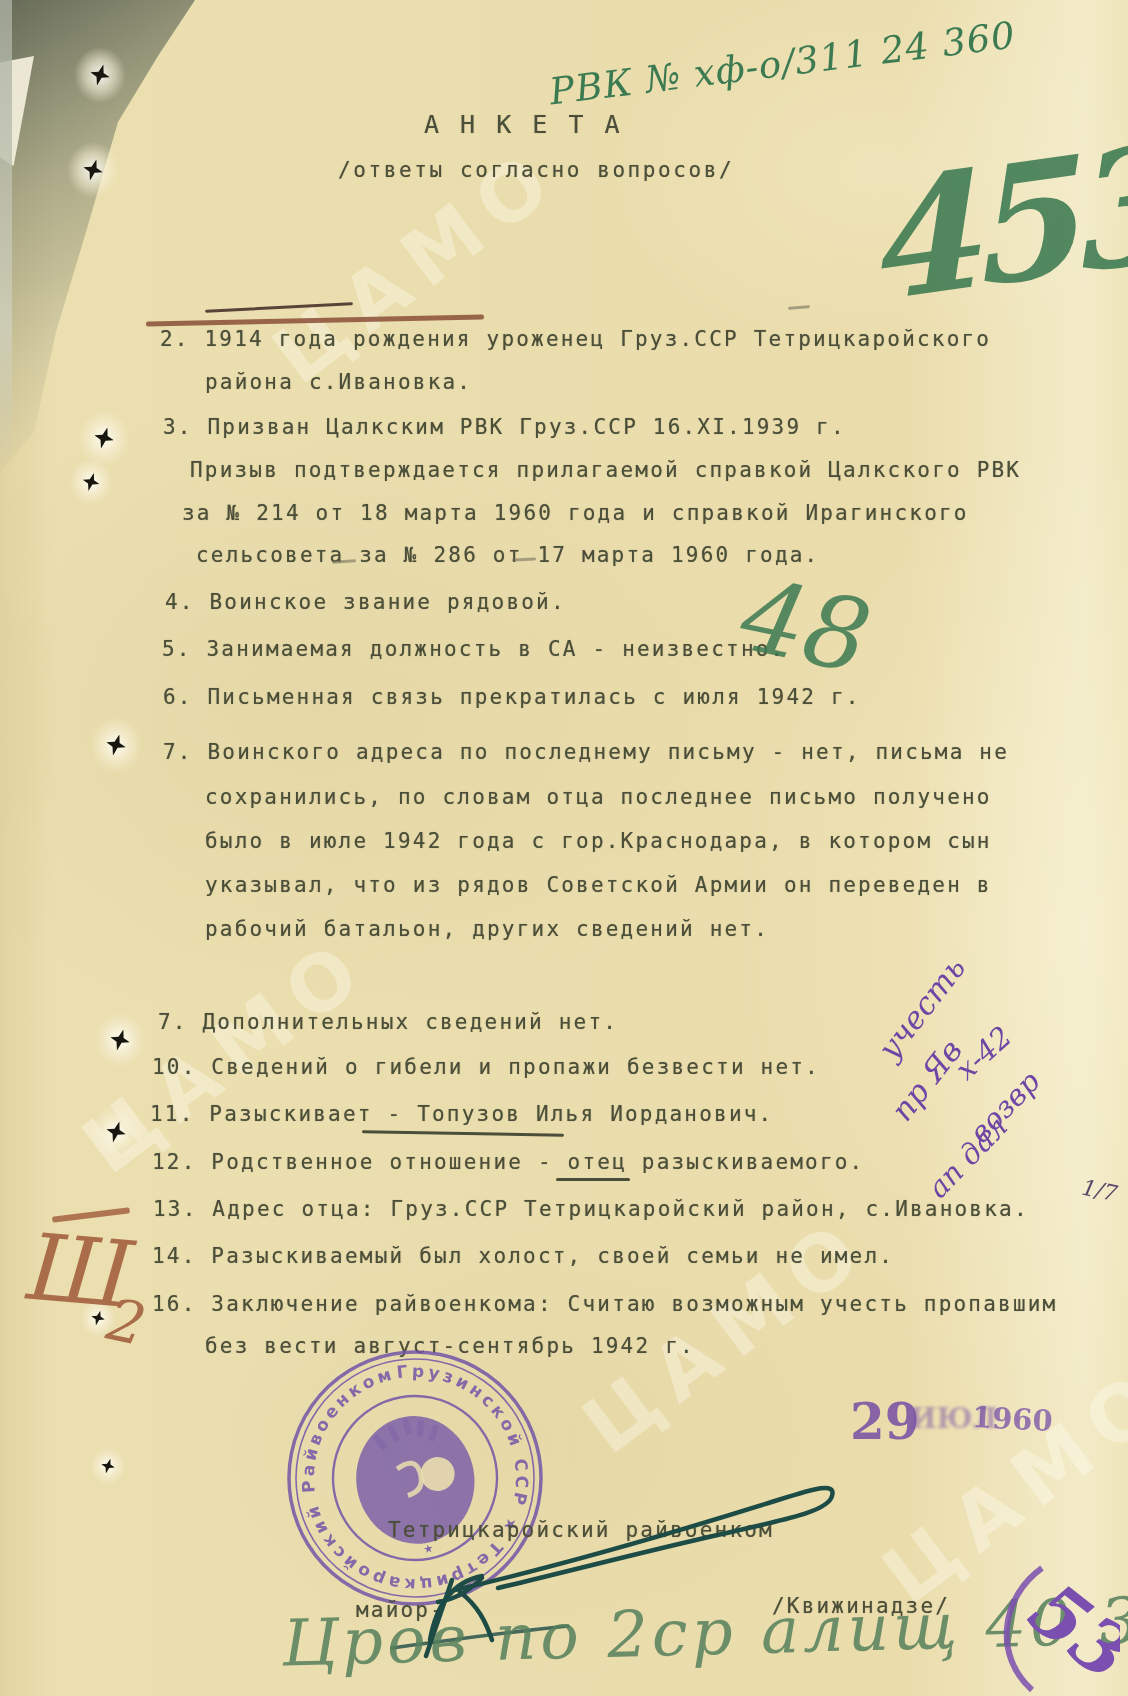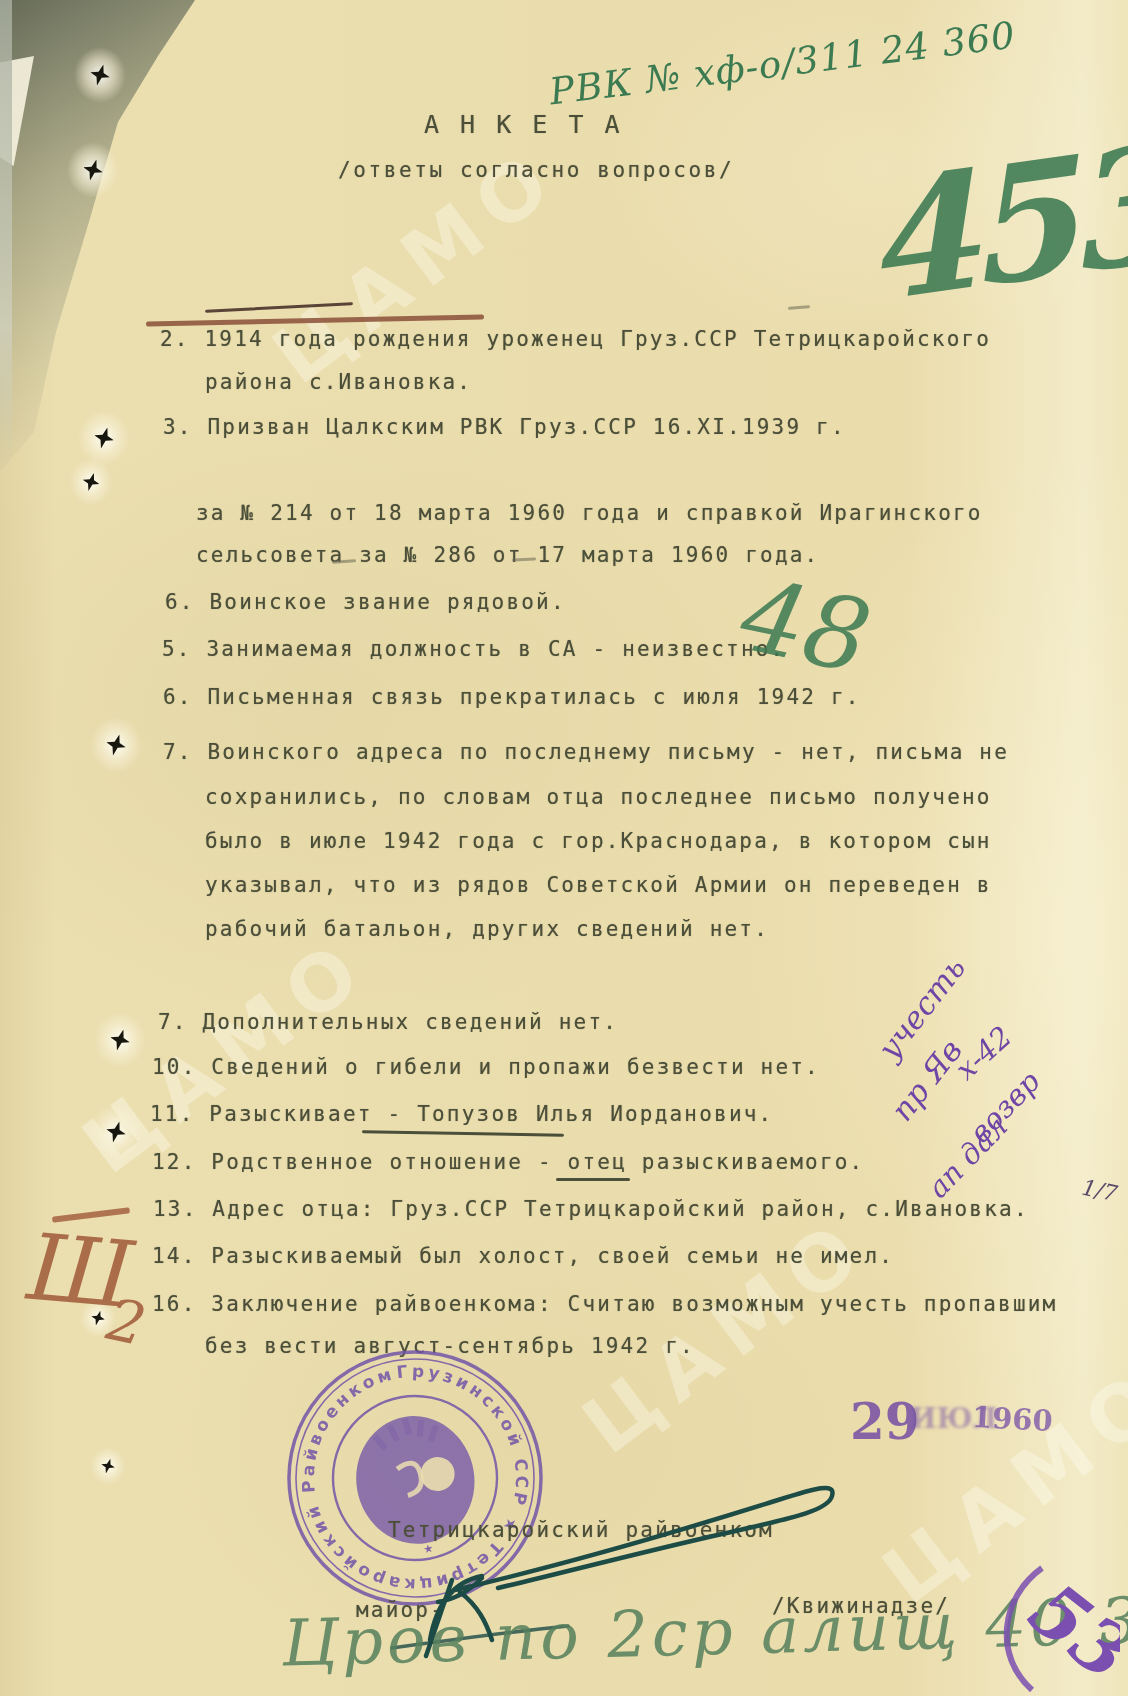--- a/index.html
+++ b/index.html
@@ -59,23 +59,24 @@
 
   <div class="hand green" style="left:548px;top:42px;font-size:37px;letter-spacing:1px;transform:rotate(-7deg)">РВК № хф-о/311   24 360</div>
   <div class="hand green" style="left:878px;top:128px;font-size:160px;font-weight:bold;letter-spacing:-10px;opacity:.88;transform:rotate(-8deg) skewX(-6deg)">453</div>
 
   <div class="tw-title" style="left:424px;top:110px">А Н К Е Т А</div>
   <div class="tw" style="left:338px;top:158px;letter-spacing:2.6px">/ответы согласно вопросов/</div>
 
   <div class="tw" style="left:160px;top:327px">2. 1914 года рождения уроженец Груз.ССР Тетрицкаройского</div>
   <div class="tw" style="left:205px;top:370px">района с.Ивановка.</div>
   <div class="tw" style="left:163px;top:415px">3. Призван Цалкским РВК Груз.ССР 16.XI.1939 г.</div>
-  <div class="tw" style="left:196px;top:501px">за № 214 от 18 марта 1960 года и справкой Ирагинского</div>
+  <div class="tw" style="left:190px;top:458px">Призыв подтверждается прилагаемой справкой Цалкского РВК</div>
+  <div class="tw" style="left:182px;top:501px">за № 214 от 18 марта 1960 года и справкой Ирагинского</div>
   <div class="tw" style="left:196px;top:543px">сельсовета за № 286 от 17 марта 1960 года.</div>
-  <div class="tw" style="left:165px;top:590px">6. Воинское звание рядовой.</div>
+  <div class="tw" style="left:165px;top:590px">4. Воинское звание рядовой.</div>
   <div class="tw" style="left:162px;top:637px">5. Занимаемая должность в СА - неизвестно.</div>
   <div class="tw" style="left:163px;top:685px">6. Письменная связь прекратилась с июля 1942 г.</div>
   <div class="tw" style="left:163px;top:740px">7. Воинского адреса по последнему письму - нет, письма не</div>
   <div class="tw" style="left:205px;top:785px">сохранились, по словам отца последнее письмо получено</div>
   <div class="tw" style="left:205px;top:829px">было в июле 1942 года с гор.Краснодара, в котором сын</div>
   <div class="tw" style="left:205px;top:917px">рабочий батальон, других сведений нет.</div>
   <div class="tw" style="left:205px;top:873px">указывал, что из рядов Советской Армии он переведен в</div>
   <div class="tw" style="left:158px;top:1010px">7. Дополнительных сведений нет.</div>
   <div class="tw" style="left:152px;top:1055px">10. Сведений о гибели и пропажи безвести нет.</div>
   <div class="tw" style="left:150px;top:1102px">11. Разыскивает - Топузов Илья Иорданович.</div>

